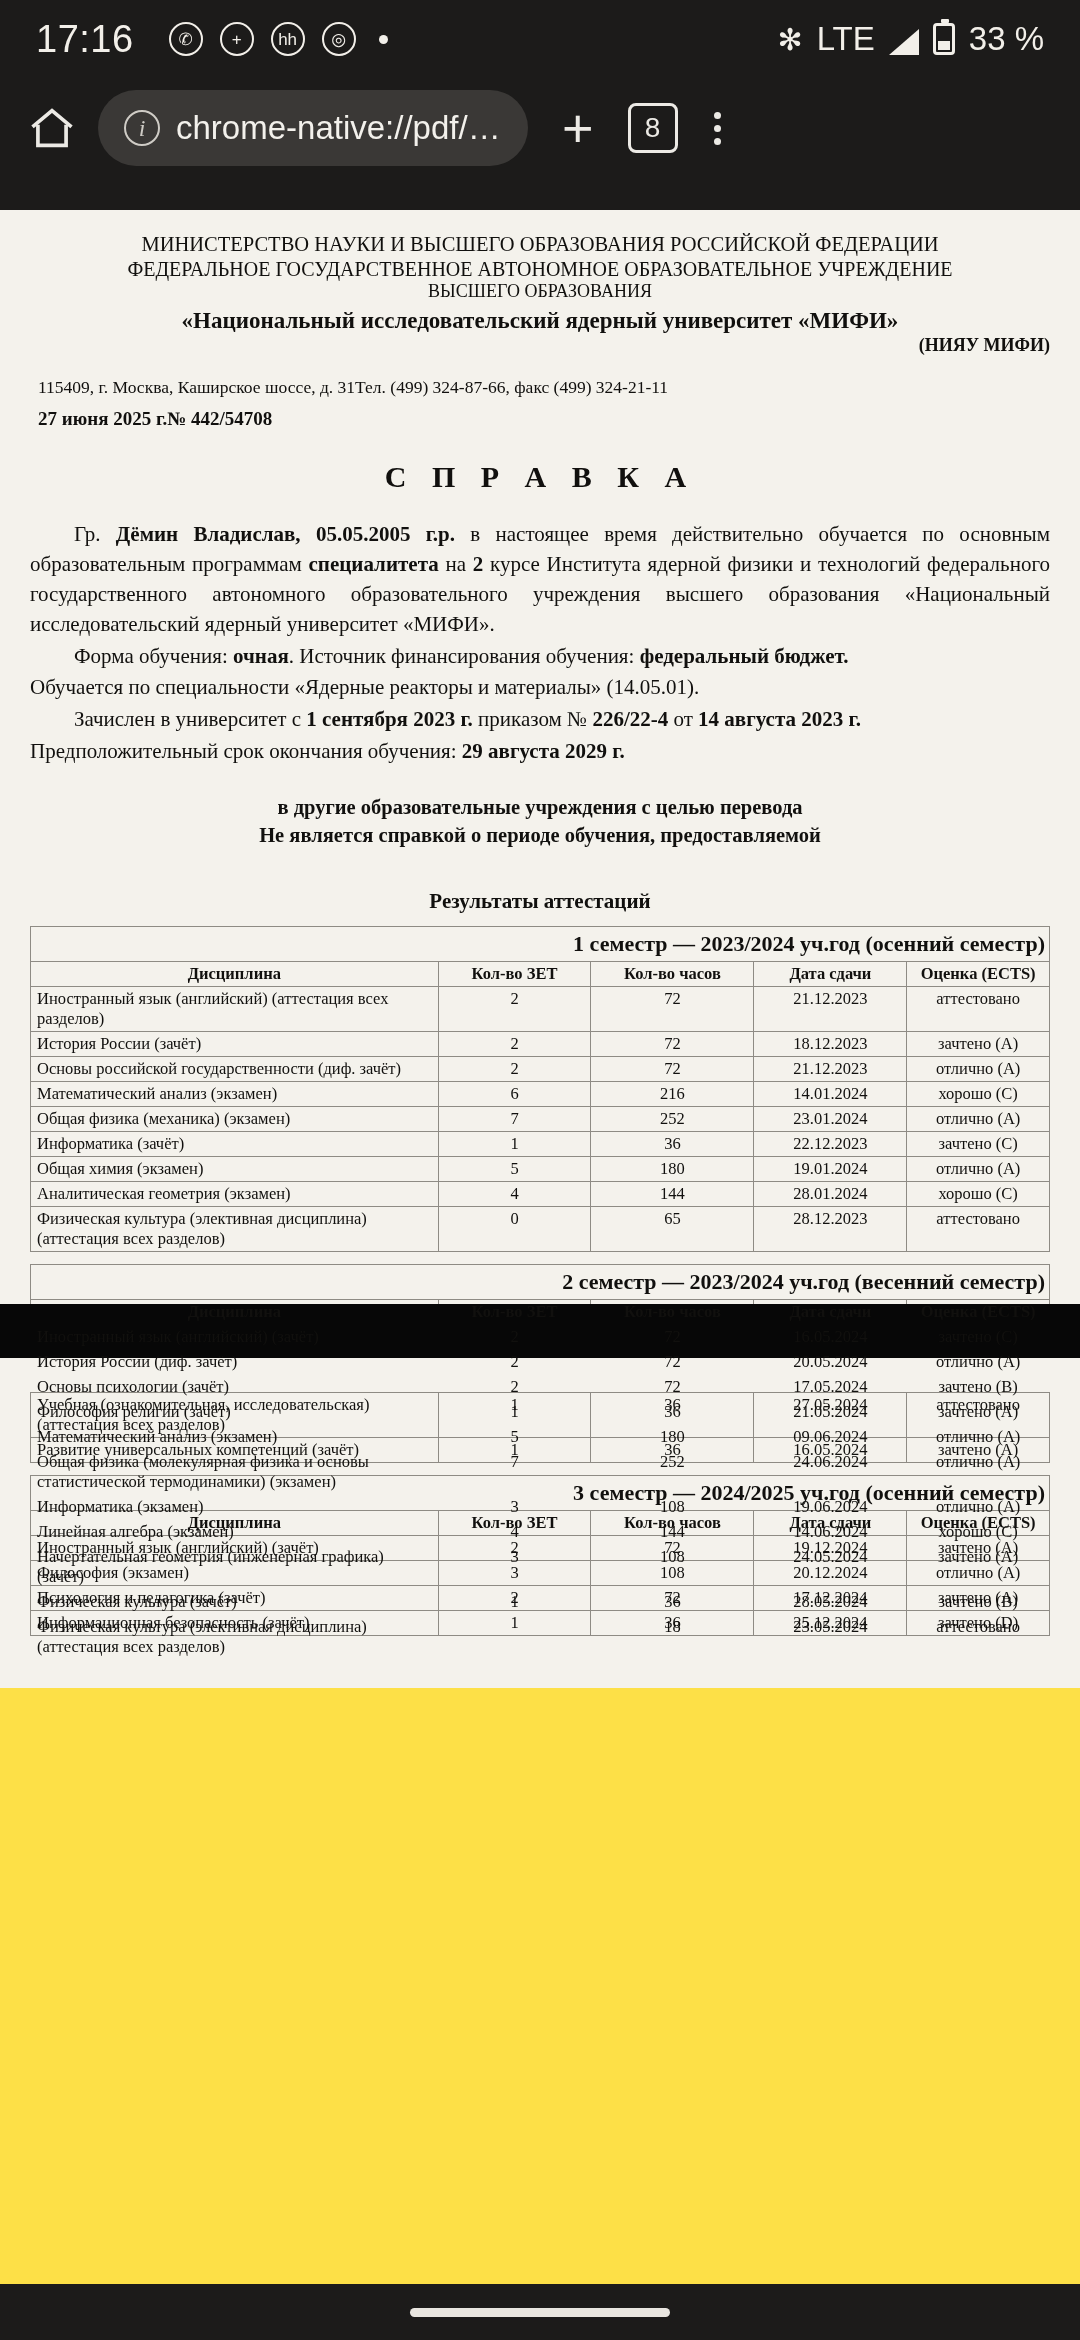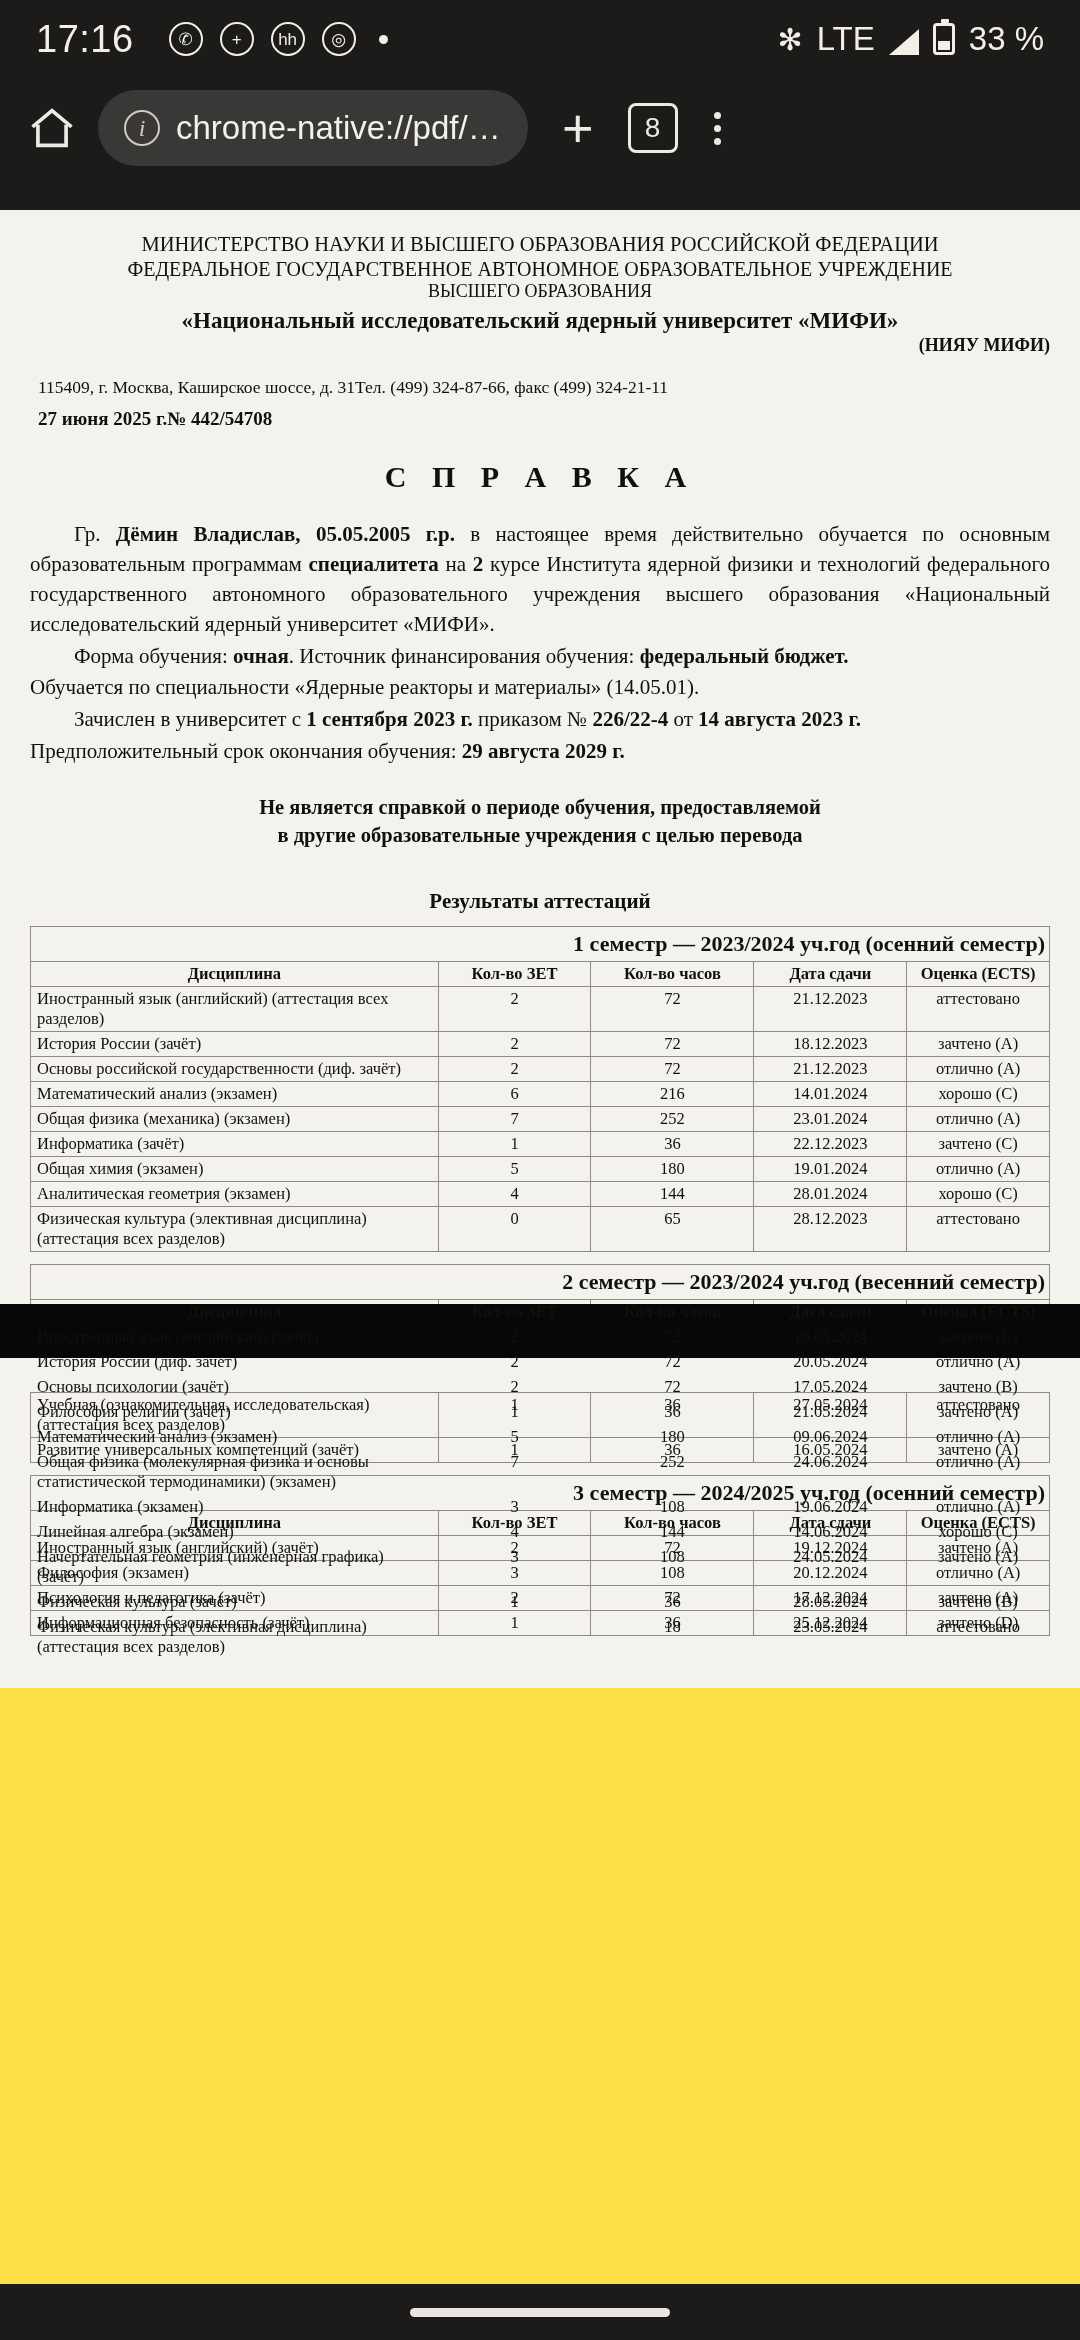--- a/index.html
+++ b/index.html
@@ -221,22 +221,22 @@
         <p>Обучается по специальности «Ядерные реакторы и материалы» (14.05.01).</p>
         <p class="ind">
           <span>Зачислен в университет с </span><b>1 сентября 2023 г.</b><span> приказом № </span><b>226/22-4</b><span> от </span><b>14 августа 2023 г.</b>
         </p>
         <p>
           <span>Предположительный срок окончания обучения: </span><b>29 августа 2029 г.</b>
         </p>
       </div>
 
       <div class="notice">
+        <div>в другие образовательные учреждения с целью перевода</div>
         <div>Не является справкой о периоде обучения, предоставляемой</div>
-        <div>в другие образовательные учреждения с целью перевода</div>
       </div>
 
       <div class="res-title">Результаты аттестаций</div>
 
       <table class="grades">
         <colgroup>
             <col class="c1">
             <col class="c2">
             <col class="c3">
             <col class="c4">

